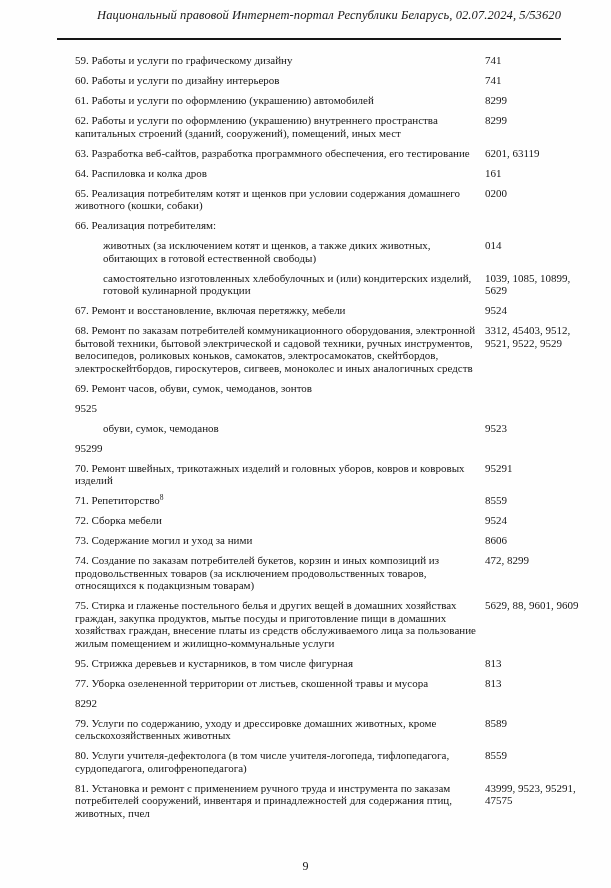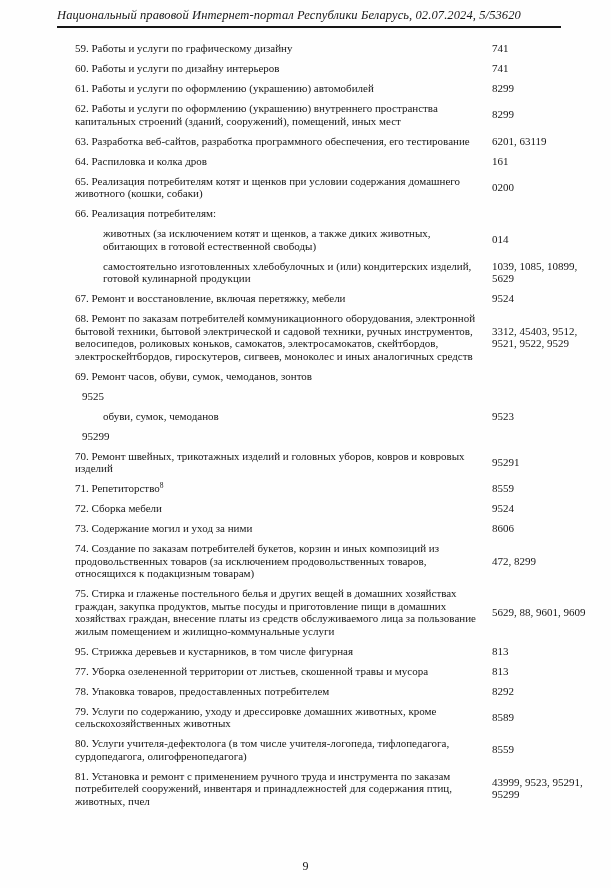--- a/index.html
+++ b/index.html
@@ -12,53 +12,52 @@
     width: 611px;
     height: 888px;
     background: #fefefe;
     box-sizing: border-box;
     padding: 8px 50px 0 57px;
     overflow: hidden;
     font-family: "Liberation Serif", "DejaVu Serif", serif;
     color: #161616;
   }
   .doc-header {
-    text-align: left;
+    text-align: right;
     font-style: italic;
     font-size: 12.5px;
     line-height: 15px;
-    padding-bottom: 3px;
+    padding-bottom: 15px;
     border-bottom: 2px solid #161616;
     margin-bottom: 14px;
     letter-spacing: 0.1px;
   }
   .list {
     width: 100%;
   }
   .row {
     display: flex;
-    align-items: center;
+    align-items: flex-start;
     margin-bottom: 7.5px;
     font-size: 11px;
     line-height: 12.5px;
     padding-left: 18px;
   }
   .row-text {
     flex: none;
     width: 410px;
     box-sizing: border-box;
     text-align: left;
   }
   .row.sub .row-text {
     padding-left: 28px;
   }
   .row-code {
     flex: none;
     width: 108px;
-    margin-left: 7px;
     text-align: left;
     white-space: normal;
   }
   .row-text sup {
     font-size: 7.5px;
     line-height: 0;
     vertical-align: 4px;
   }
   .doc-footer {
     position: absolute;
@@ -191,36 +190,35 @@
     <div class="row-text">95. Стрижка деревьев и кустарников, в том числе фигурная</div>
     <div class="row-code">813</div>
   </div>
 
   <div class="row">
     <div class="row-text">77. Уборка озелененной территории от листьев, скошенной травы и мусора</div>
     <div class="row-code">813</div>
   </div>
 
   <div class="row">
-    <div class="row-text">78. Упаковка товаров, предоставленных потребителем</div>
     <div class="row-code">8292</div>
   </div>
 
   <div class="row">
     <div class="row-text">79. Услуги по содержанию, уходу и дрессировке домашних животных, кроме сельскохозяйственных животных</div>
     <div class="row-code">8589</div>
   </div>
 
   <div class="row">
     <div class="row-text">80. Услуги учителя-дефектолога (в том числе учителя-логопеда, тифлопедагога, сурдопедагога, олигофренопедагога)</div>
     <div class="row-code">8559</div>
   </div>
 
   <div class="row">
     <div class="row-text">81. Установка и ремонт с применением ручного труда и инструмента по заказам потребителей сооружений, инвентаря и принадлежностей для содержания птиц, животных, пчел</div>
-    <div class="row-code">43999, 9523, 95291, 95299</div>
+    <div class="row-code">43999, 9523, 95291, 47575</div>
   </div>
 </div>
 
   <div class="doc-footer">
     <span>9</span>
   </div>
 </div>
 
 </body></html>

